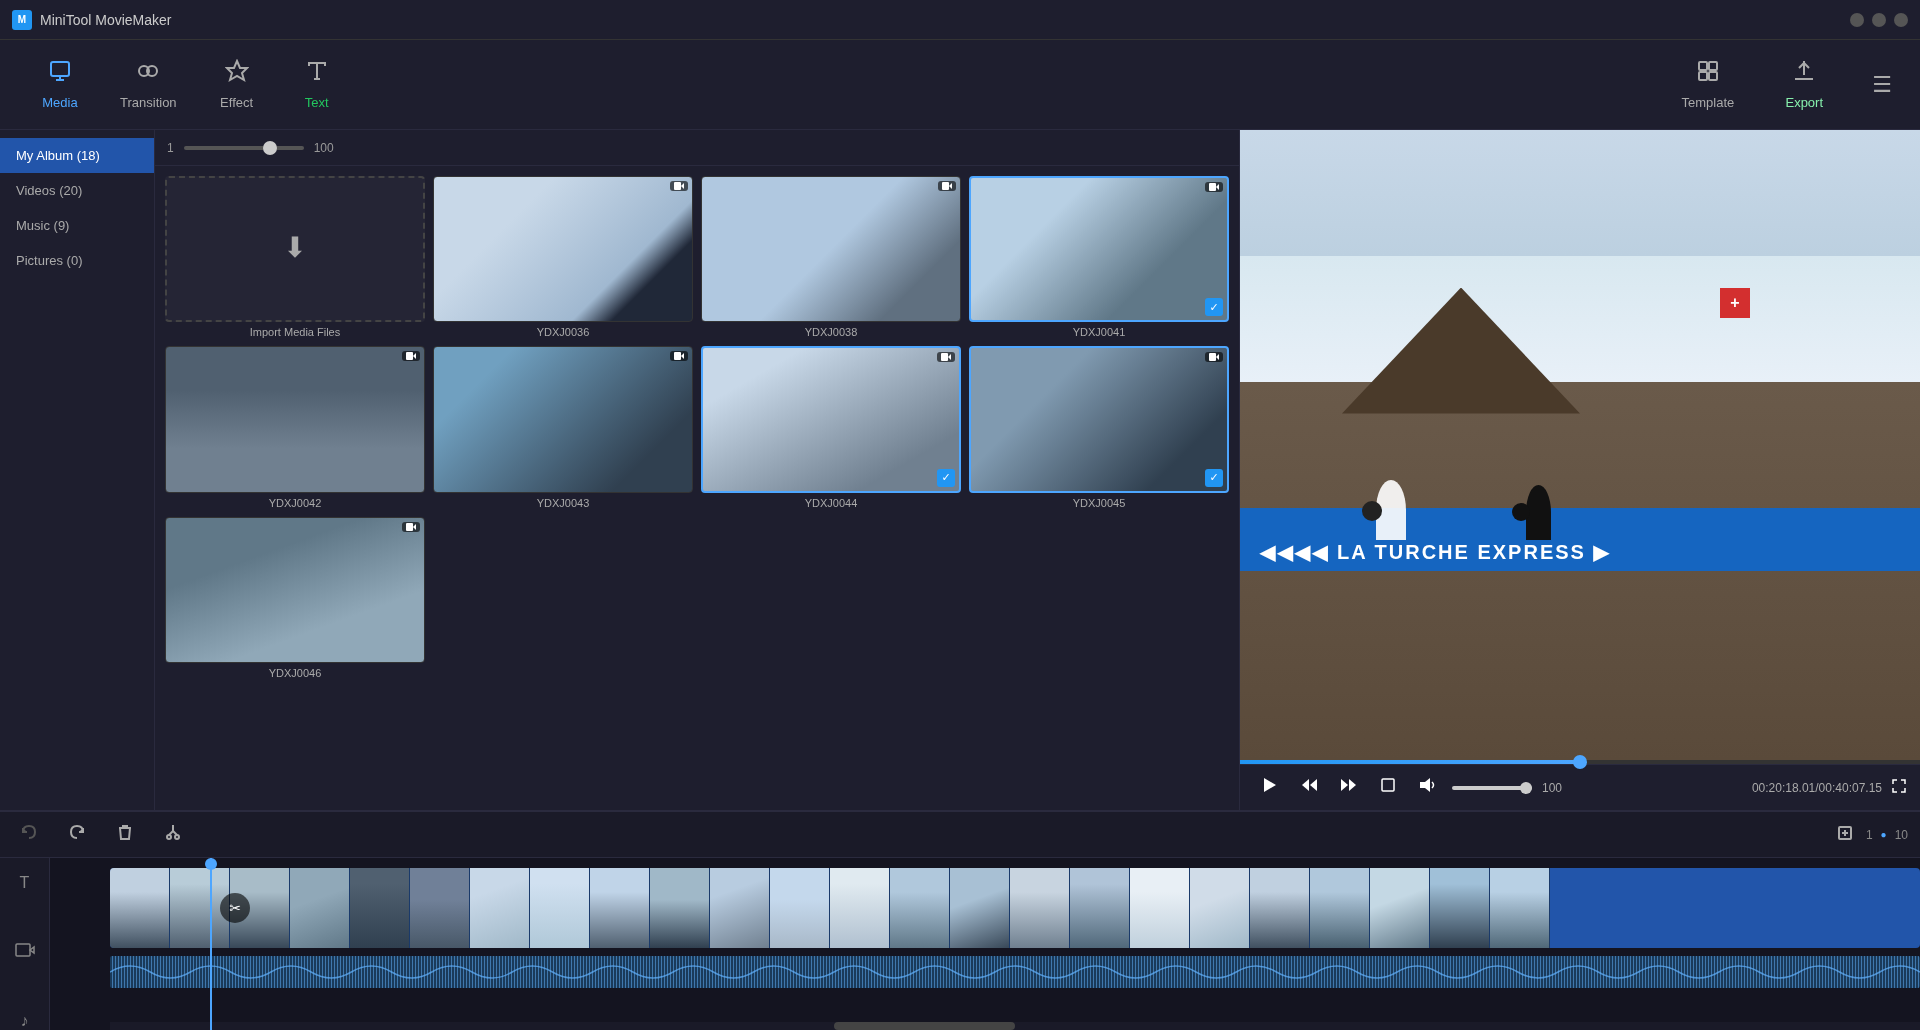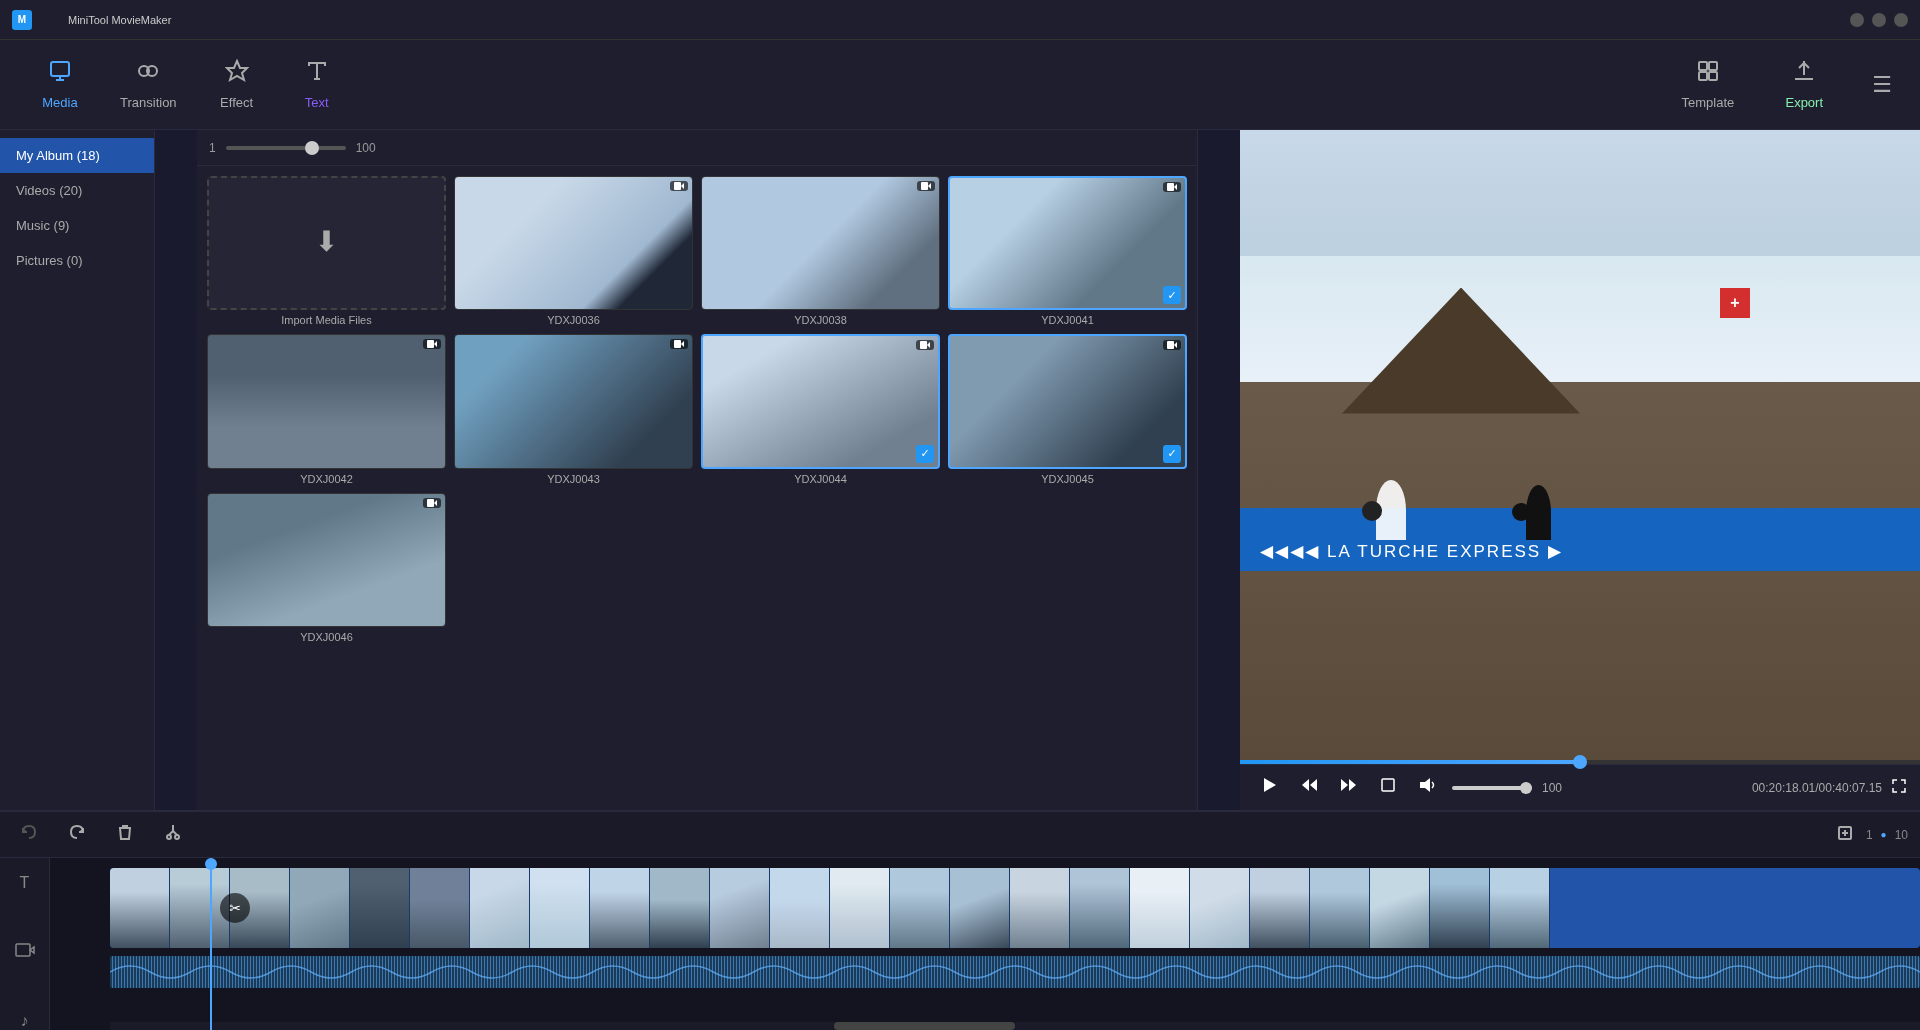--- a/index.html
+++ b/index.html
@@ -23,24 +23,23 @@
     }
     #app-logo {
       width: 20px; height: 20px;
       background: #2196F3;
       border-radius: 3px;
       margin-right: 8px;
       display: flex; align-items: center; justify-content: center;
       font-size: 10px; color: white; font-weight: bold;
     }
     #app-title {
-      font-size: 11px;
+      font-size: 14px;
       color: #ccc;
       flex: 1;
-      margin-left: 28px;
     }
     #window-controls {
       display: flex; gap: 8px;
     }
     .win-btn {
       width: 14px; height: 14px;
       border-radius: 50%;
       border: none;
       cursor: pointer;
     }
@@ -80,21 +79,20 @@
     .toolbar-right {
       display: flex;
       align-items: center;
       gap: 10px;
     }
 
     
     #main {
       display: flex;
       height: calc(1030px - 40px - 90px - 220px);
-      gap: 42px;
       
     }
 
     
     #sidebar {
       width: 155px;
       background: #1e1e2e;
       border-right: 1px solid #2a2a3e;
       padding-top: 8px;
     }
@@ -507,21 +505,21 @@
     <span class="tb-label" style="color:#aaa;">Effect</span>
   </div>
   <div class="toolbar-item">
     <span class="tb-icon">
       <svg width="24" height="24" viewBox="0 0 24 24" fill="none" stroke="#aaa" stroke-width="2">
         <path d="M4 7V4h16v3"></path>
           <path d="M12 4v16"></path>
           <path d="M9 20h6"></path>
       </svg>
     </span>
-    <span class="tb-label" style="color:#8b5cf6;">Text</span>
+    <span class="tb-label" style="color:#22c55e;">Text</span>
   </div>
 
   <div class="toolbar-spacer"></div>
 
   <div class="toolbar-right">
     <div class="toolbar-item">
       <span class="tb-icon">
         <svg width="24" height="24" viewBox="0 0 24 24" fill="none" stroke="#aaa" stroke-width="2">
           <rect x="3" y="3" width="8" height="8" rx="1"></rect>
           <rect x="13" y="3" width="8" height="8" rx="1"></rect>
@@ -680,21 +678,21 @@
 
         <div style="position:absolute;top:0;left:0;right:0;height:40%;background:linear-gradient(180deg,#c8d8e8,#b0c8d8);"></div>
 
         <div style="position:absolute;top:20%;left:0;right:0;height:50%;background:linear-gradient(180deg,#d8e8f0 0%,#e8f0f8 40%,#f0f4f8 60%,#d0dde8 100%);"></div>
 
         <div style="position:absolute;bottom:0;left:0;right:0;height:60%;background:linear-gradient(180deg,#6a5a4a 0%,#5a4a3a 100%);"></div>
 
         <div style="position:absolute;bottom:55%;left:15%;width:35%;height:20%;background:#4a3a2a;clip-path:polygon(0 100%,50% 0,100% 100%);"></div>
 
         <div style="position:absolute;bottom:30%;left:0;right:0;height:10%;background:#1565C0;display:flex;align-items:center;padding-left:20px;">
-          <span style="color:white;font-size:17px;font-weight:normal;letter-spacing:2px;margin-top:24px;">◀◀◀◀ LA TURCHE EXPRESS ▶</span>
+          <span style="color:white;font-size:20px;font-weight:bold;letter-spacing:2px;margin-top:24px;">◀◀◀◀ LA TURCHE EXPRESS ▶</span>
         </div>
 
         <div style="position:absolute;top:25%;right:25%;width:30px;height:30px;background:#d32f2f;display:flex;align-items:center;justify-content:center;">
           <span style="color:white;font-size:16px;font-weight:bold;">+</span>
         </div>
 
         <div style="position:absolute;bottom:35%;left:20%;width:30px;height:60px;background:rgba(255,255,255,0.9);border-radius:50% 50% 0 0;"></div>
         <div style="position:absolute;bottom:38%;left:18%;width:20px;height:20px;background:#222;border-radius:50%;"></div>
 
         <div style="position:absolute;bottom:35%;left:42%;width:25px;height:55px;background:#111;border-radius:50% 50% 0 0;"></div>

